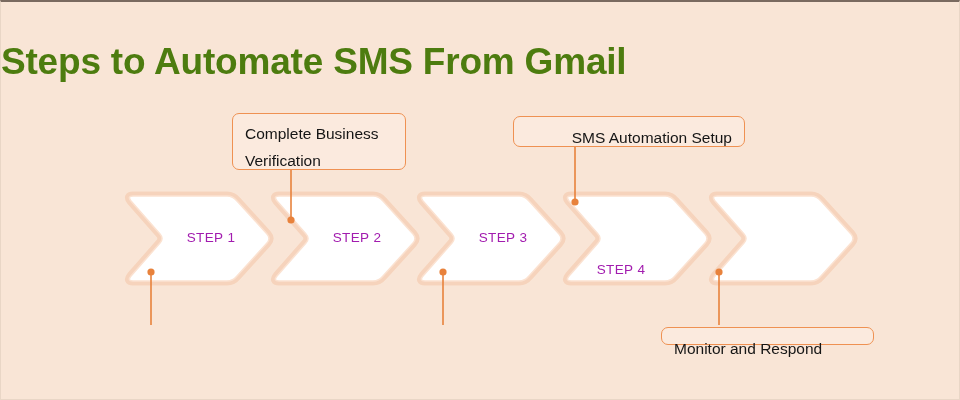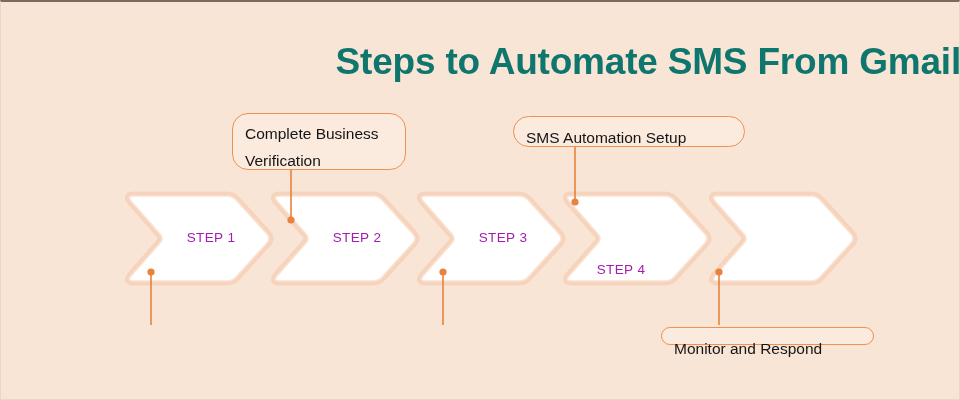--- a/index.html
+++ b/index.html
@@ -25,24 +25,24 @@
     border-top: 2px solid #7a6a60;
     overflow: hidden;
   }
 
   
   #title {
     position: absolute;
     left: 0;
     top: 38px;
     width: 960px;
-    text-align: right;
+    text-align: left;
     font-size: 37px;
     font-weight: bold;
-    color: #0f766e;
+    color: #4d7c0f;
     letter-spacing: -0.2px;
     line-height: 44px;
     white-space: nowrap;
   }
 
   
   #svg-layer {
     position: absolute;
     left: 0;
     top: 0;
@@ -60,21 +60,21 @@
     color: #a21caf;
     letter-spacing: 0.4px;
     white-space: nowrap;
   }
 
   
   .callout {
     position: absolute;
     box-sizing: border-box;
     border: 1.4px solid #ef9152;
-    border-radius: 16px;
+    border-radius: 7px;
     background: #fbeade;
     color: #151515;
     font-size: 15.5px;
     line-height: 27px;
     padding: 6px 12px 7px 12px;
   }
   .callout.one-line {
     padding-top: 7px;
     padding-bottom: 8px;
   }
@@ -143,19 +143,19 @@
     </g>
   </svg>
 
   <div class="step-label" style="left:150px;">STEP 1</div>
   <div class="step-label" style="left:296px;">STEP 2</div>
   <div class="step-label" style="left:442px;">STEP 3</div>
   <div class="step-label" style="left:560px;margin-top:32px;">STEP 4</div>
 
   <div class="callout" style="left:231px; top:111px; width:174px; height:57px;">Complete Business Verification</div>
 
-  <div class="callout one-line" style="left:512px; top:114px; width:232px; height:31px;">SMS Automation Setup</div>
+  <div class="callout one-line" style="left:512px; top:114px; width:232px; height:31px;text-align:right;">SMS Automation Setup</div>
 
 
 
   <div class="callout one-line" style="left:660px; top:325px; width:213px; height:18px;">Monitor and Respond</div>
 
 </div>
 
 </body></html>

